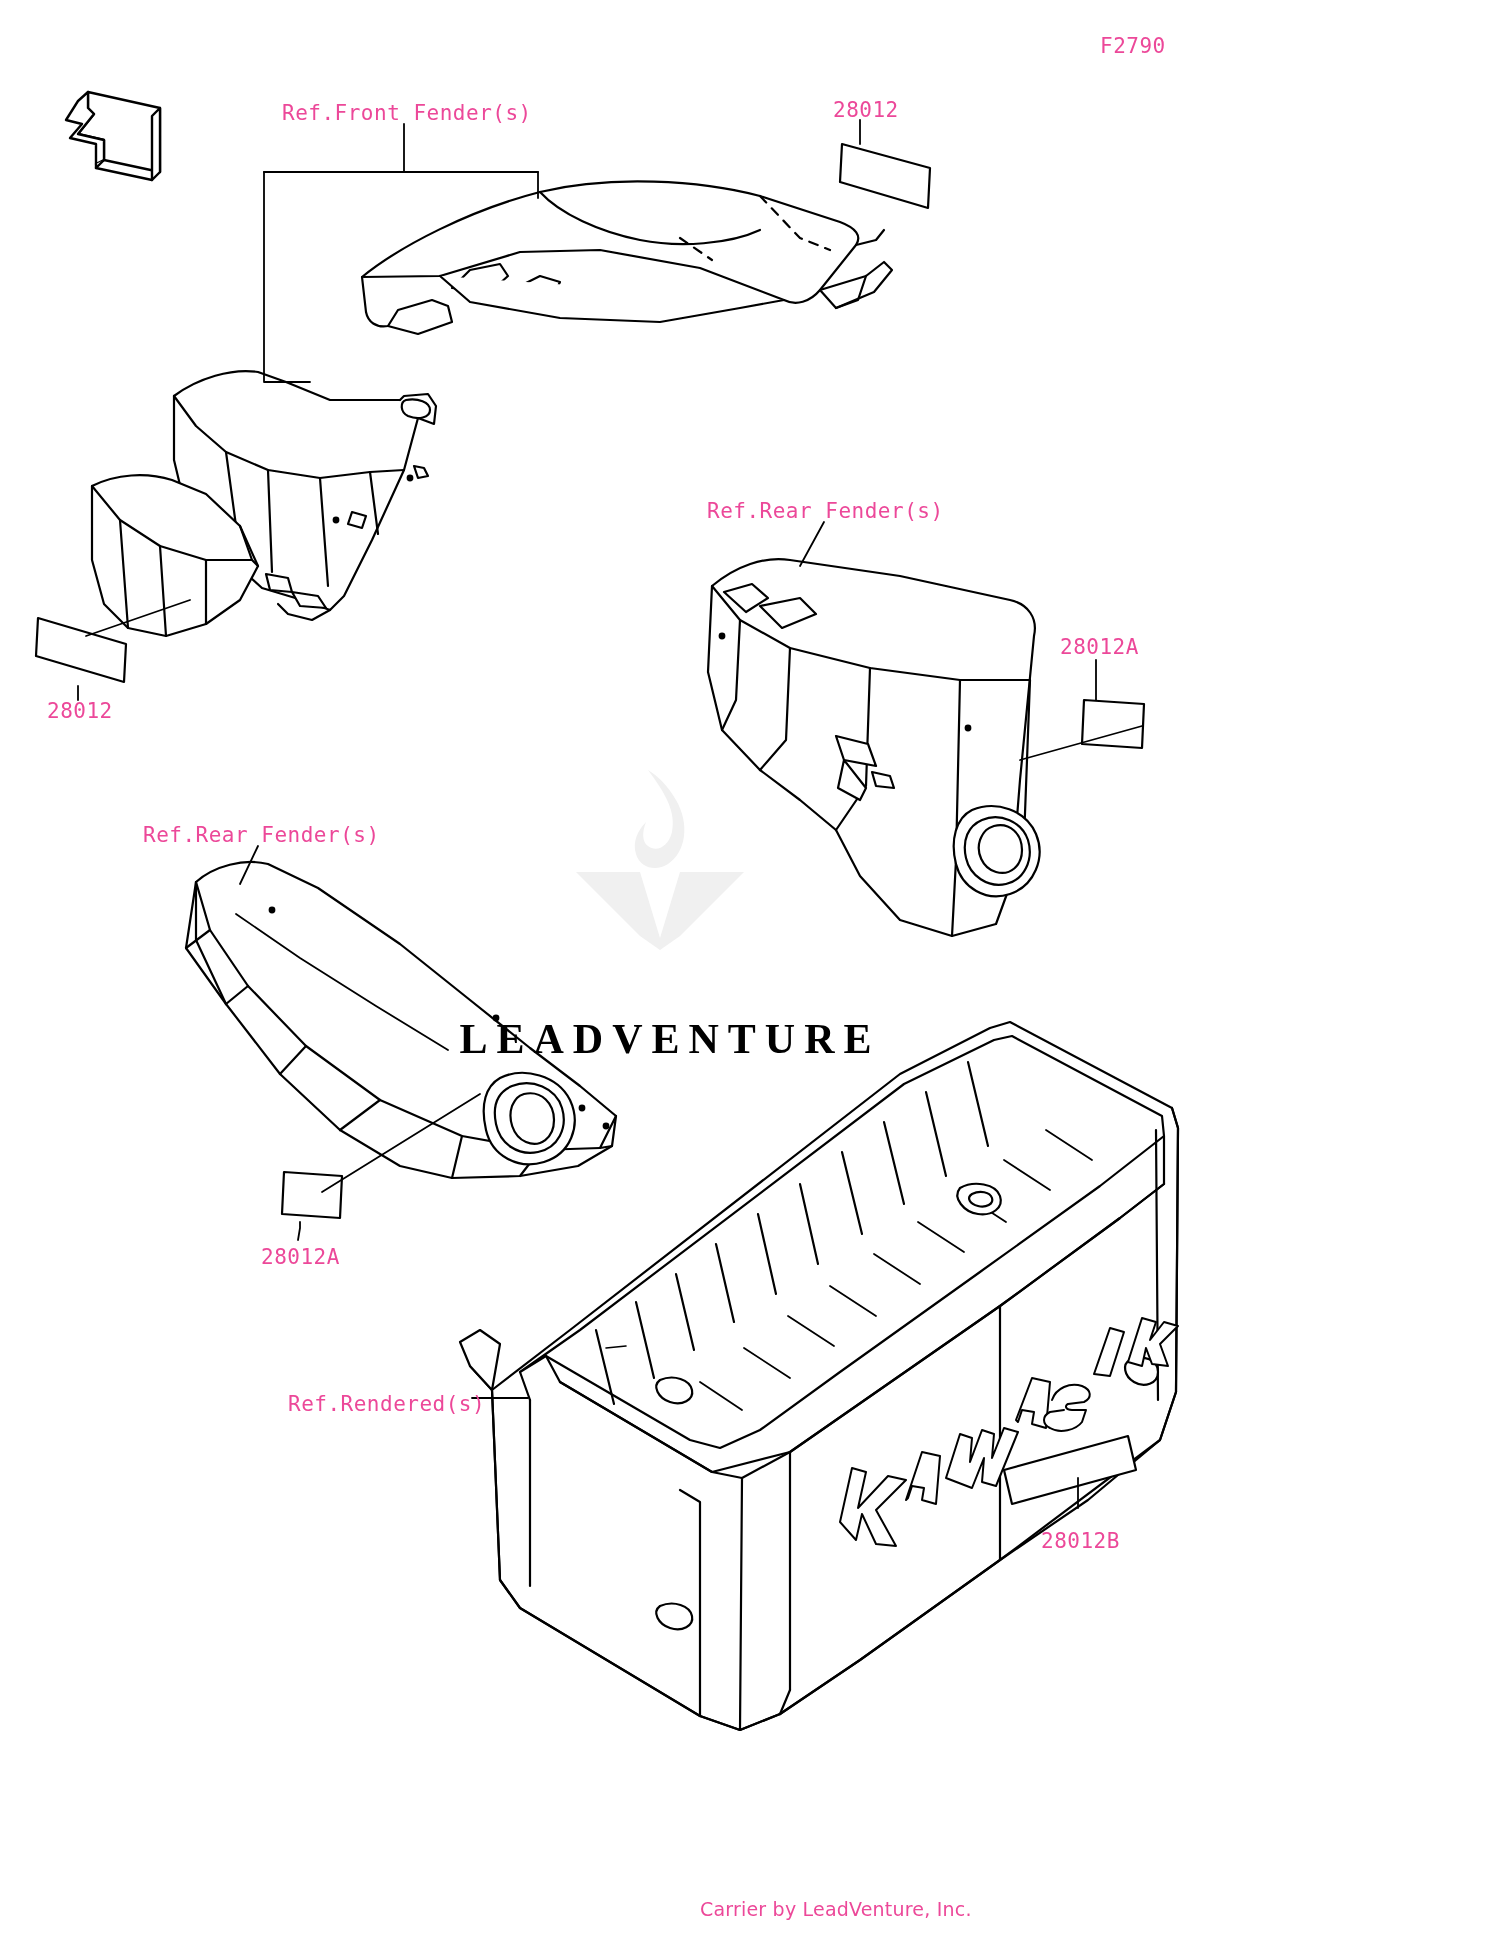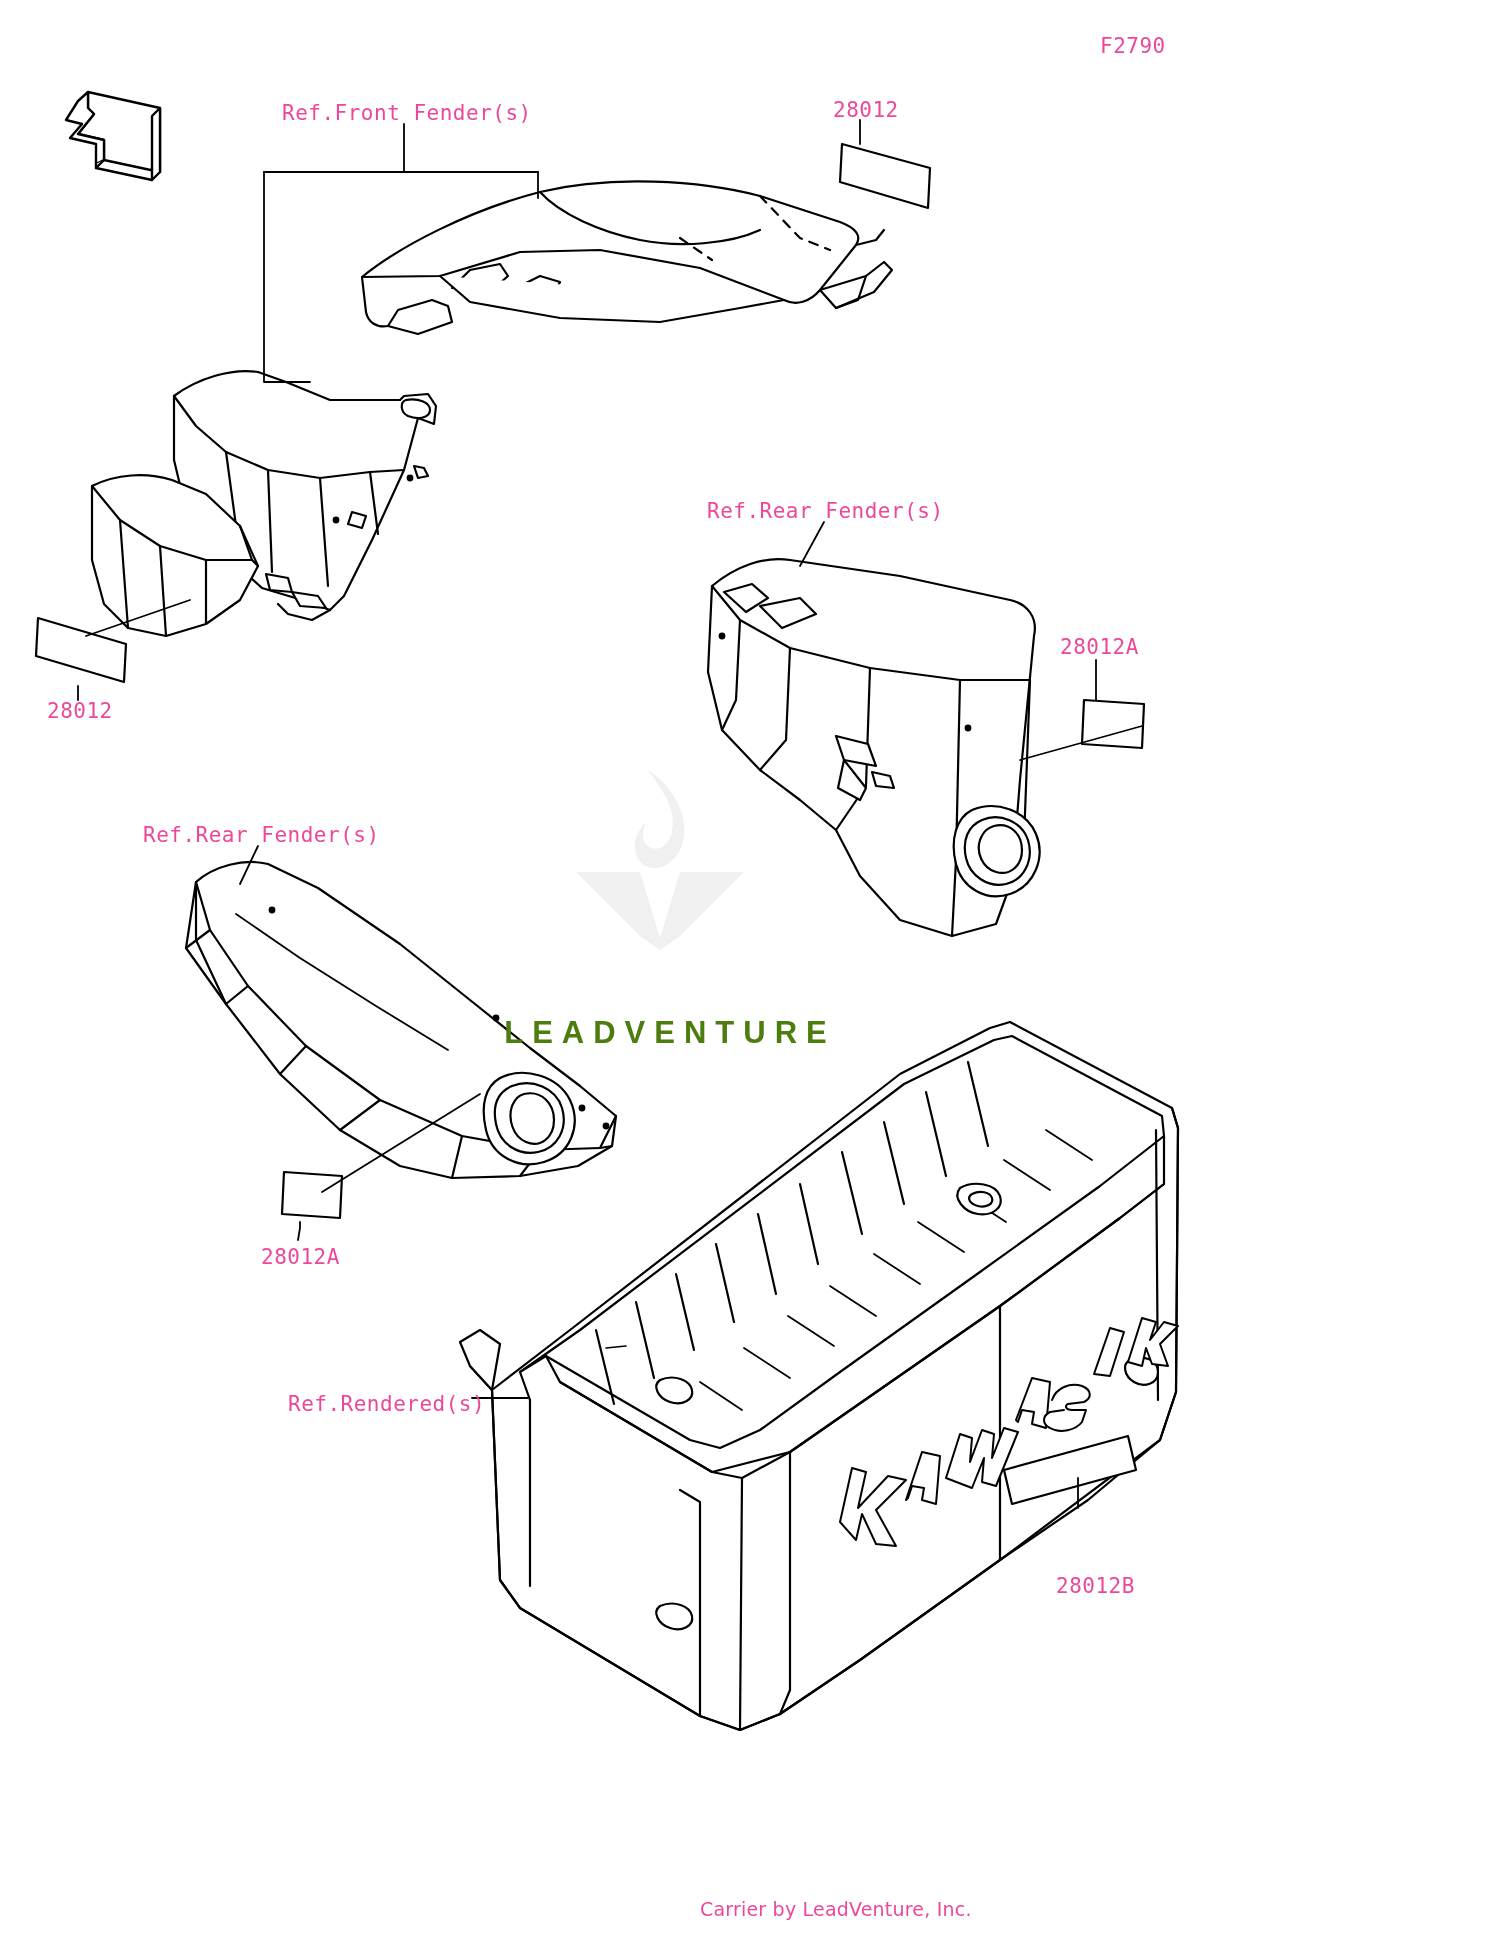--- a/index.html
+++ b/index.html
@@ -55,23 +55,23 @@
     width: 560px;
     height: 190px;
     pointer-events: none;
   }
   .wm-text {
     position: absolute;
     left: 390px;
     top: 1015px;
     width: 560px;
     text-align: center;
-    color: #4d7c0f;
-    font-family: Liberation Sans, sans-serif;
-    font-size: 31px;
+    color: #000000;
+    font-family: Liberation Serif, serif;
+    font-size: 42px;
     letter-spacing: 9px;
     font-weight: bold;
     pointer-events: none;
   }
 </style>
 </head>
 <body>
 
 <div class="stage">
 
@@ -330,17 +330,17 @@
   <div class="lbl lbl-ref" style="left:707px; top:499px;">Ref.Rear Fender(s)</div>
 
   <div class="lbl lbl-code" style="left:1060px; top:635px;">28012A</div>
 
   <div class="lbl lbl-ref" style="left:143px; top:823px;">Ref.Rear Fender(s)</div>
 
   <div class="lbl lbl-code" style="left:261px; top:1245px;">28012A</div>
 
   <div class="lbl lbl-ref" style="left:288px; top:1392px;">Ref.Rendered(s)</div>
 
-  <div class="lbl lbl-code" style="left:1041px; top:1574px;margin-left:15px;">28012B</div>
+  <div class="lbl lbl-code" style="left:1041px; top:1529px;">28012B</div>
 
   <div class="lbl lbl-credit" style="left:700px; top:1898px;">Carrier by LeadVenture, Inc.</div>
 
 </div>
 
 </body></html>

